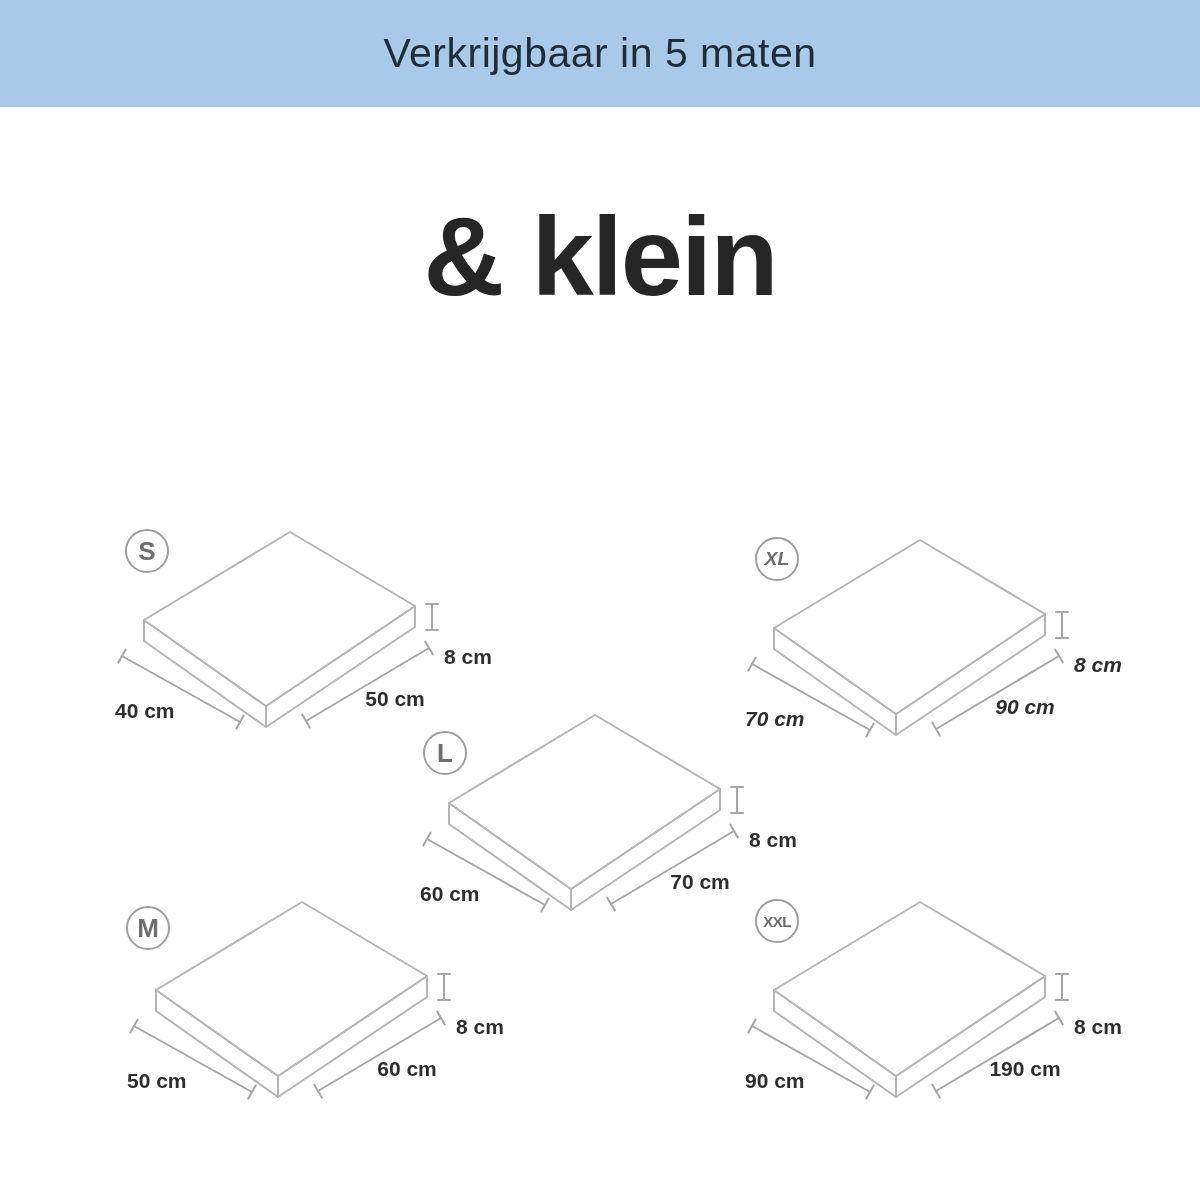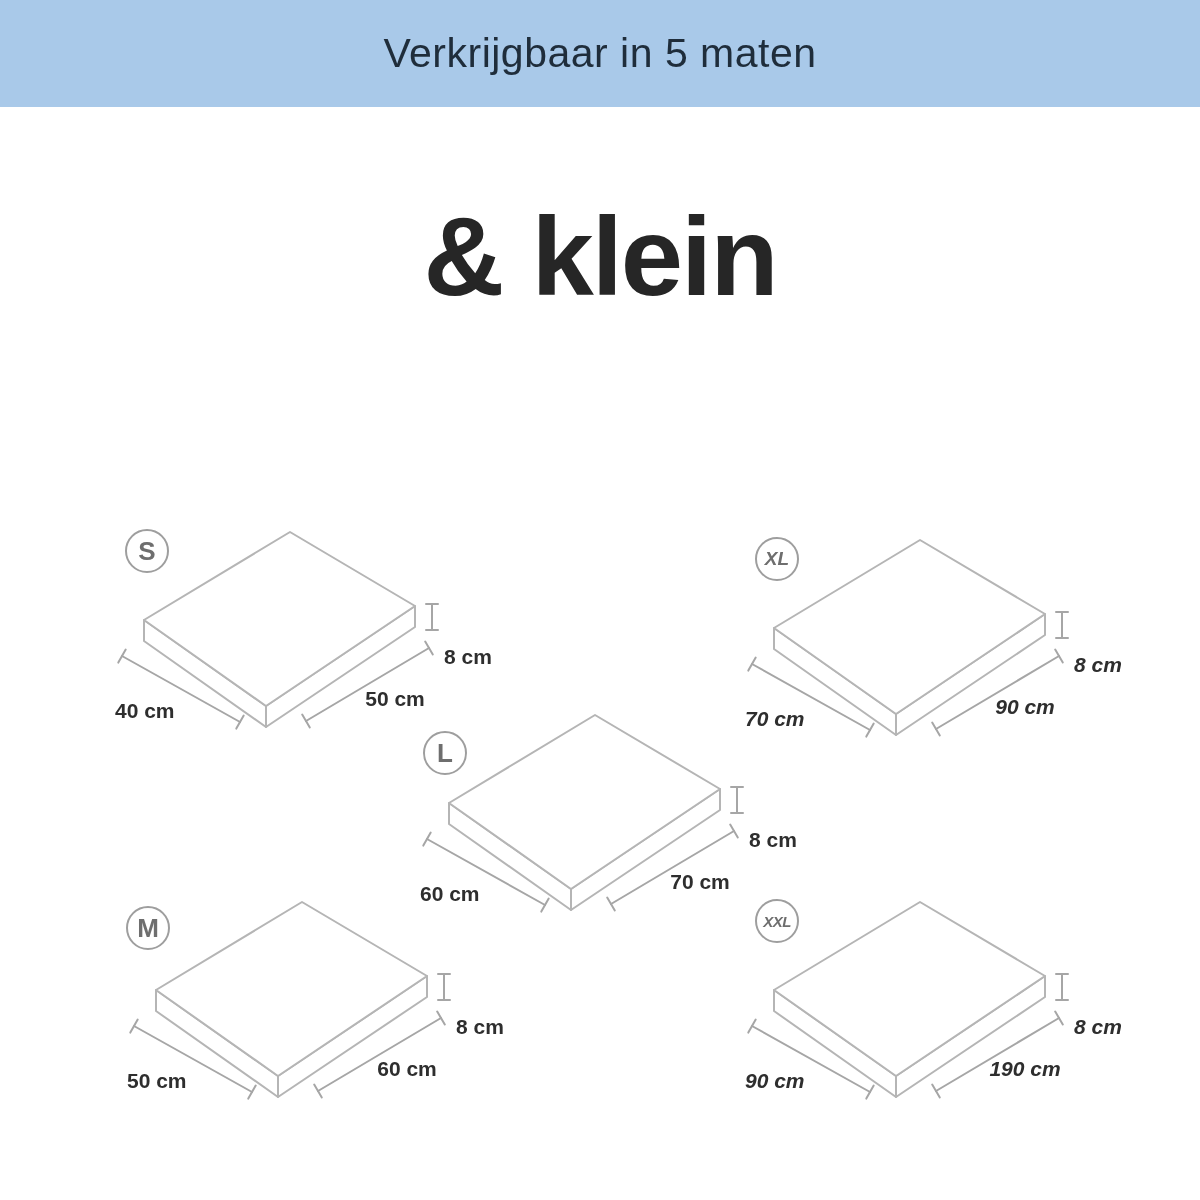--- a/index.html
+++ b/index.html
@@ -45,21 +45,21 @@
 
   
   .size-block {
     position: absolute;
     width: 420px; height: 230px;
   }
   .block-s   { left: 100px; top: 520px; }
   .block-xl  { left: 730px; top: 528px; font-style: italic; }
   .block-l   { left: 405px; top: 703px; }
   .block-m   { left: 112px; top: 890px; }
-  .block-xxl { left: 730px; top: 890px; font-style: italic; }
+  .block-xxl { left: 730px; top: 890px; }
 
   .badge {
     position: absolute; left: 25px; top: 9px;
     width: 44px; height: 44px;
     border: 2px solid #9e9e9e;
     border-radius: 50%;
     background: #ffffff;
     box-sizing: border-box;
     display: flex; align-items: center; justify-content: center;
     font-weight: 700; font-size: 26px;

